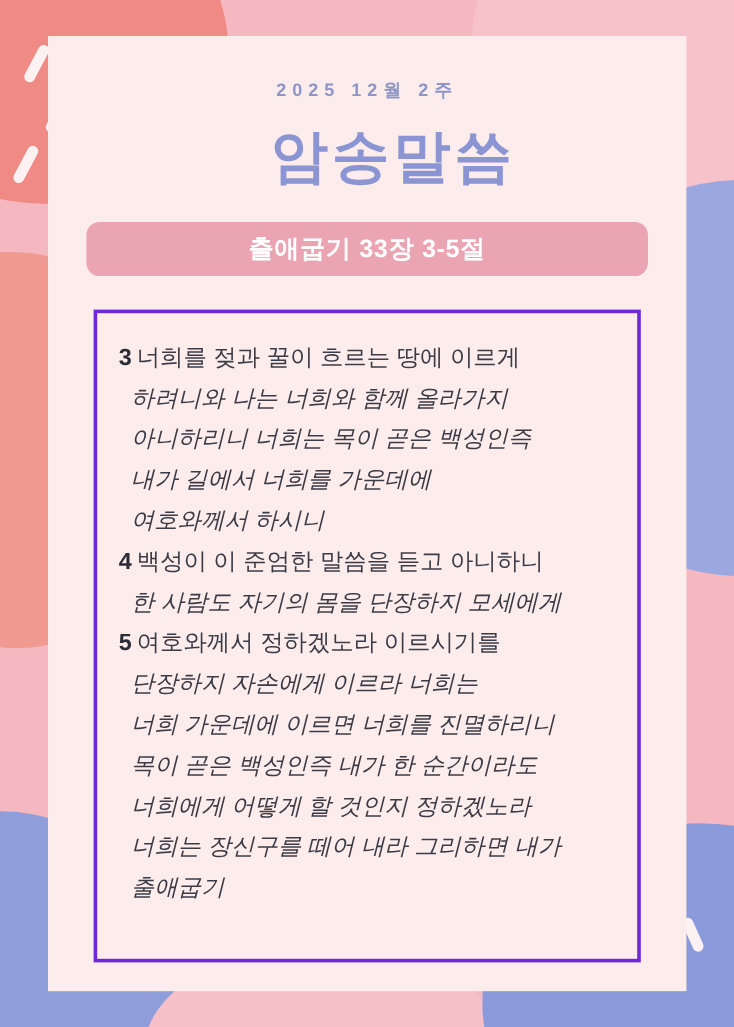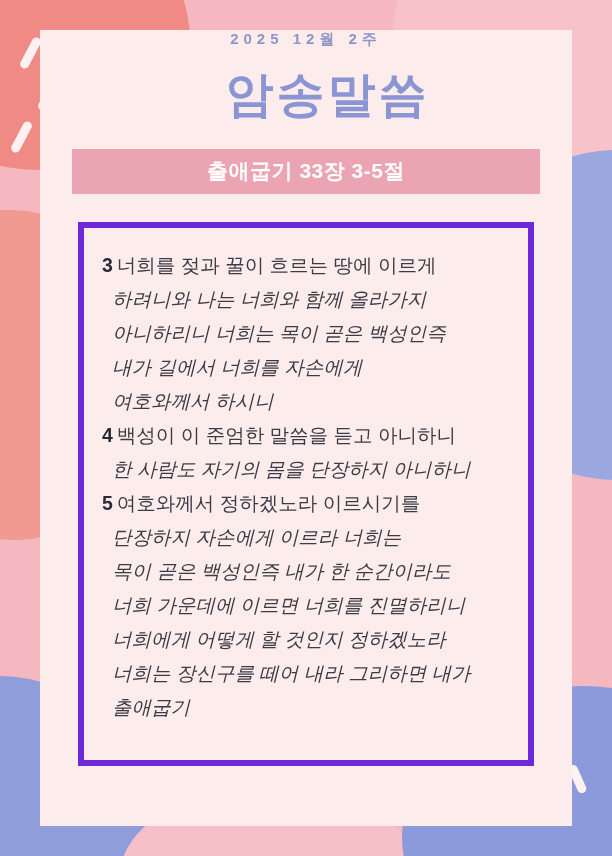--- a/index.html
+++ b/index.html
@@ -86,20 +86,21 @@
     position: absolute;
     left: 40px;
     top: 30px;
     width: 532px;
     height: 796px;
     background: #fdecec;
     z-index: 3;
   }
 
   .eyebrow {
+    margin-top: 36px;
     text-align: center;
     color: #8e96c8;
     font-size: 15px;
     letter-spacing: 5px;
     font-weight: 700;
     font-family: "Liberation Sans", sans-serif;
   }
 
   .title {
     text-align: center;
@@ -110,31 +111,32 @@
     color: #8b95d4;
     font-family: "Liberation Sans", sans-serif;
     padding-left: 43px;
   }
 
   .ref-wrap {
     margin: 22px 32px 0 32px;
     background: #eba4b2;
     text-align: center;
     padding: 8px 0 9px 0;
+    border-radius: 11px;
   }
   .ref-wrap .ref {
     color: #ffffff;
     font-size: 21px;
     font-weight: 800;
     letter-spacing: 0.5px;
   }
 
   .verse-box {
     margin: 28px 38px 0 38px;
-    border: 6px solid #6d28d9;
+    border: 3px solid #6d28d9;
     padding: 20px 14px 24px 18px;
     height: 544px;
   }
 
   .line {
     font-size: 19.5px;
     line-height: 34px;
     color: #3b3b46;
     white-space: nowrap;
     font-family: "Liberation Sans", sans-serif;
@@ -172,26 +174,26 @@
 
   <div class="ref-wrap">
     <span class="ref">출애굽기 33장 3-5절</span>
   </div>
 
   <div class="verse-box">
 
   <div class="line"><span class="vnum">3</span><span>너희를 젖과 꿀이 흐르는 땅에 이르게</span></div>
       <div class="line cont"><span>하려니와 나는 너희와 함께 올라가지</span></div>
       <div class="line cont"><span>아니하리니 너희는 목이 곧은 백성인즉</span></div>
-      <div class="line cont"><span>내가 길에서 너희를 자손에게</span></div>
+      <div class="line cont"><span>내가 길에서 너희를 가운데에</span></div>
       <div class="line cont"><span>여호와께서 하시니</span></div>
       <div class="line"><span class="vnum">4</span><span>백성이 이 준엄한 말씀을 듣고 아니하니</span></div>
-      <div class="line cont"><span>한 사람도 자기의 몸을 단장하지 아니하니</span></div>
+      <div class="line cont"><span>한 사람도 자기의 몸을 단장하지 모세에게</span></div>
       <div class="line"><span class="vnum">5</span><span>여호와께서 정하겠노라 이르시기를</span></div>
       <div class="line cont"><span>단장하지 자손에게 이르라 너희는</span></div>
+      <div class="line cont"><span>너희 가운데에 이르면 너희를 진멸하리니</span></div>
       <div class="line cont"><span>목이 곧은 백성인즉 내가 한 순간이라도</span></div>
-      <div class="line cont"><span>너희 가운데에 이르면 너희를 진멸하리니</span></div>
       <div class="line cont"><span>너희에게 어떻게 할 것인지 정하겠노라</span></div>
       <div class="line cont"><span>너희는 장신구를 떼어 내라 그리하면 내가</span></div>
       <div class="line cont"><span>출애굽기</span></div>
     </div>
 
 </div>
 
 </body></html>

